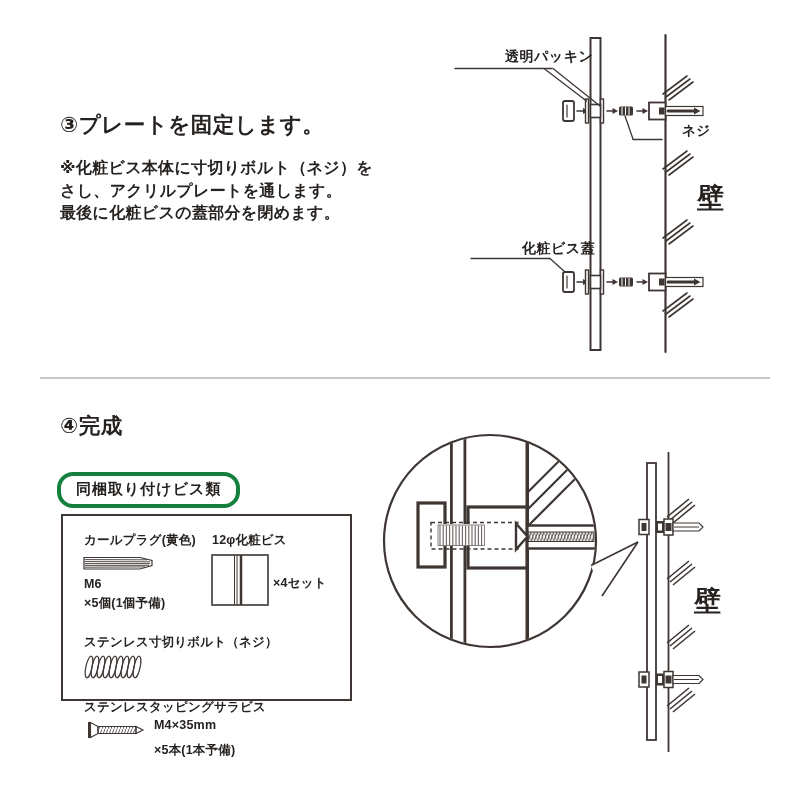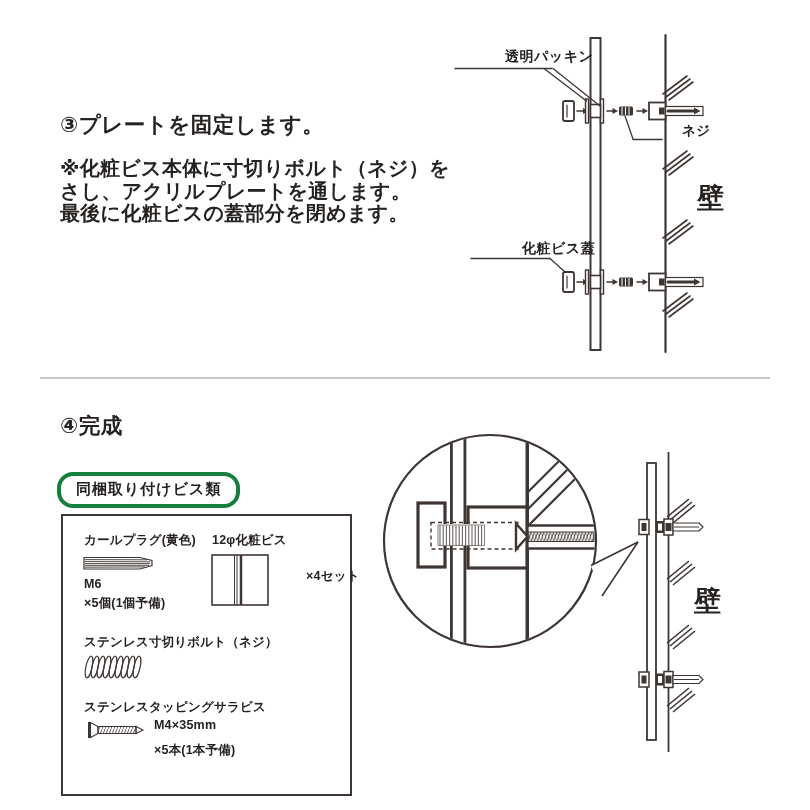--- a/index.html
+++ b/index.html
@@ -2,29 +2,29 @@
 <html><head>
 <meta charset="utf-8">
 <style>
   html,body{margin:0;padding:0;background:#ffffff;}
   #page{
     position:relative;width:810px;height:810px;background:#ffffff;overflow:hidden;
     font-family:"Liberation Sans","DejaVu Sans",sans-serif;color:#262220;
   }
   .abs{position:absolute;}
   .step-title{font-size:21.5px;font-weight:700;letter-spacing:0.5px;}
-  .note{font-size:20px;font-weight:600;line-height:22.5px;letter-spacing:0.3px;}
+  .note{font-size:16px;font-weight:600;line-height:22.5px;letter-spacing:0.3px;}
   .dlabel{font-size:14px;font-weight:600;letter-spacing:0.5px;white-space:nowrap;margin-left:48px;}
   .wall-label{font-size:27px;font-weight:600;}
   .pill{
     display:inline-block;border:4px solid #15803d;border-radius:16px;
     padding:4px 15px 5px 15px;font-size:15px;font-weight:700;letter-spacing:1px;
   }
   .parts-box{
-    position:absolute;left:61px;top:514px;width:291px;height:282px;
+    position:absolute;left:61px;top:514px;width:291px;height:187px;
     border:2px solid #3e3633;box-sizing:border-box;
   }
   .pname{position:absolute;font-size:12.5px;font-weight:600;white-space:nowrap;letter-spacing:0.2px;}
   .pqty{position:absolute;font-size:12.5px;font-weight:600;white-space:nowrap;letter-spacing:0.2px;}
   .divider{position:absolute;left:40px;top:377px;width:730px;height:2px;background:#c8c8c8;}
   svg{display:block;}
 </style>
 </head>
 <body>
 
@@ -149,21 +149,21 @@
 
     <div class="pname" style="left:149px;top:16px;">12φ化粧ビス</div>
     <svg class="abs" style="left:148px;top:38px;" width="60" height="53" viewBox="0 0 60 53">
       <g stroke="#3e3633" fill="none">
         <rect x="1" y="1" width="56" height="50" stroke-width="1.6"></rect>
         <line x1="23.5" y1="1" x2="23.5" y2="51" stroke-width="1"></line>
         <line x1="26" y1="1" x2="26" y2="51" stroke-width="1"></line>
         <line x1="30" y1="1" x2="30" y2="51" stroke-width="2.5"></line>
       </g>
     </svg>
-    <div class="pqty" style="left:210px;top:52px;margin-left:33px;">×4セット</div>
+    <div class="pqty" style="left:210px;top:59px;">×4セット</div>
 
     <div class="pname" style="left:21px;top:118px;">ステンレス寸切りボルト（ネジ）</div>
     <svg class="abs" style="left:20px;top:138px;" width="62" height="26" viewBox="0 0 62 26">
       <g stroke="#3e3633" fill="none" stroke-width="1.2">
         <ellipse cx="6" cy="13" rx="3.1" ry="11" transform="rotate(12 6 13)"></ellipse>
         <ellipse cx="12" cy="13" rx="3.1" ry="11" transform="rotate(12 12 13)"></ellipse>
         <ellipse cx="18" cy="13" rx="3.1" ry="11" transform="rotate(12 18 13)"></ellipse>
         <ellipse cx="24" cy="13" rx="3.1" ry="11" transform="rotate(12 24 13)"></ellipse>
         <ellipse cx="30" cy="13" rx="3.1" ry="11" transform="rotate(12 30 13)"></ellipse>
         <ellipse cx="36" cy="13" rx="3.1" ry="11" transform="rotate(12 36 13)"></ellipse>

